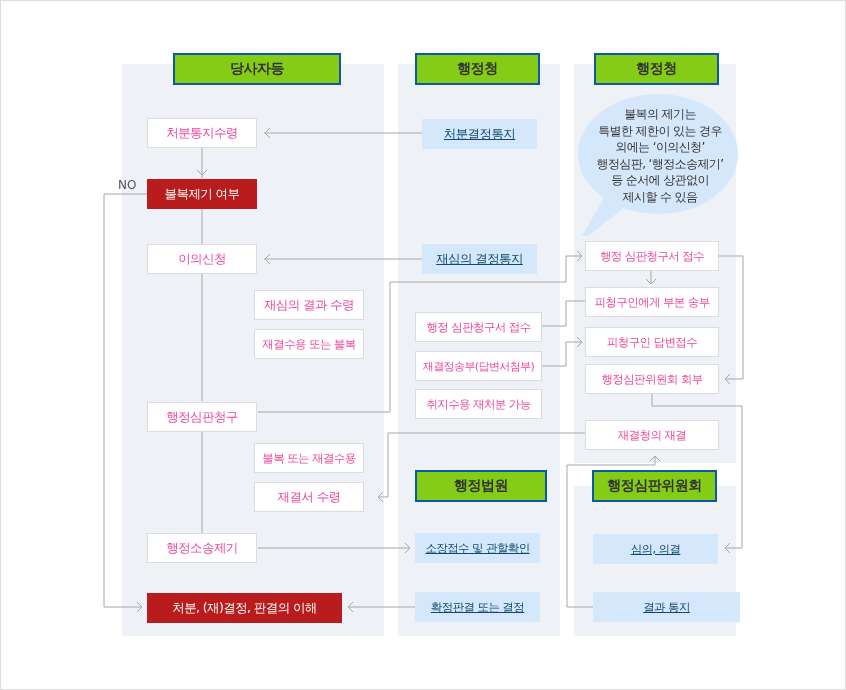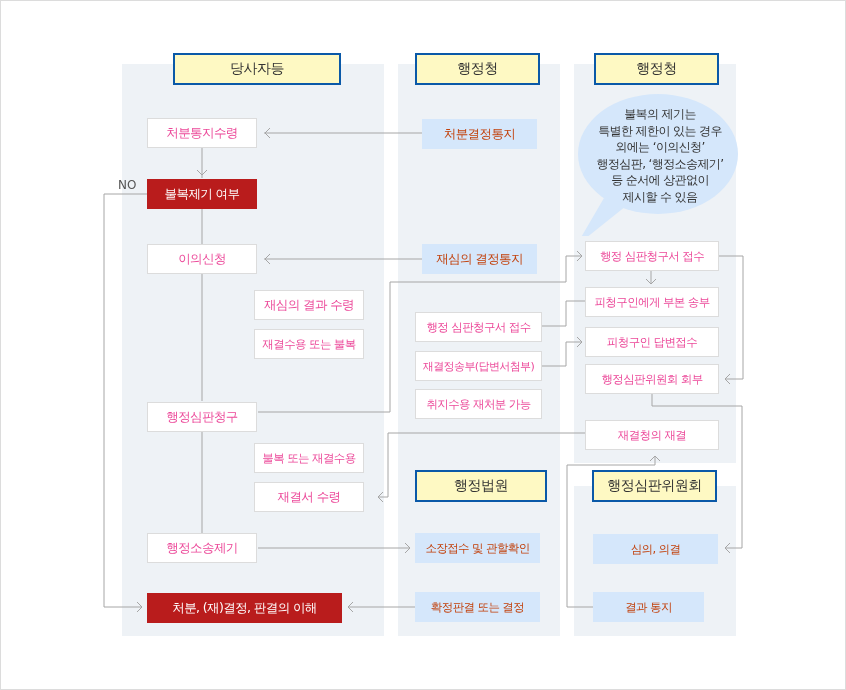--- a/index.html
+++ b/index.html
@@ -1,24 +1,24 @@
 <!DOCTYPE html>
 <html><head>
 <meta charset="utf-8">
 <style>
   html,body{margin:0;padding:0;background:#fff;}
   body{width:846px;height:690px;position:relative;overflow:hidden;font-family:"DejaVu Sans","Liberation Sans",sans-serif;}
   .frame{position:absolute;left:0;top:0;width:844px;height:688px;border:1px solid #dcdcdc;}
   .colbg{position:absolute;background:#eef2f6;}
-  .hdr{position:absolute;height:32px;border:2px solid #0a59a8;background:#fef9c3;box-sizing:border-box;
-       display:flex;align-items:center;justify-content:center;font-size:14px;font-weight:normal;color:#333;letter-spacing:-0.5px;}
+  .hdr{position:absolute;height:32px;border:2px solid #0a59a8;background:#84cc16;box-sizing:border-box;
+       display:flex;align-items:center;justify-content:center;font-size:14px;font-weight:bold;color:#333;letter-spacing:-0.5px;}
   .box{position:absolute;height:30px;box-sizing:border-box;display:flex;align-items:center;justify-content:center;
        font-size:12.5px;color:#ec4899;letter-spacing:-0.6px;white-space:nowrap;}
   .w{background:#fff;border:1px solid #dcdcdc;}
-  .b{background:#d5e7fb;color:#c2410c;}
+  .b{background:#d5e7fb;color:#0c4a6e;text-decoration:underline;}
   .d{background:#b91c1c;color:#fff;}
   .sm{font-size:11.5px;}
   .lbl{position:absolute;font-size:12px;color:#555;}
   .bubble{position:absolute;left:574px;top:88px;width:168px;height:148px;}
   .bubble-text{position:absolute;left:580px;top:106px;width:160px;text-align:center;font-size:12px;line-height:16.5px;color:#333;letter-spacing:-0.6px;}
   svg.lines{position:absolute;left:0;top:0;}
 </style>
 </head>
 <body>
 
@@ -120,13 +120,13 @@
 <div class="box b sm" style="left:415px;top:533px;width:125px;">소장접수 및 관할확인</div>
 <div class="box b sm" style="left:415px;top:592px;width:125px;">확정판결 또는 결정</div>
 
 <div class="box w sm" style="left:585px;top:241px;width:134px;">행정 심판청구서 접수</div>
 <div class="box w sm" style="left:585px;top:287px;width:134px;">피청구인에게 부본 송부</div>
 <div class="box w sm" style="left:585px;top:327px;width:134px;">피청구인 답변접수</div>
 <div class="box w sm" style="left:585px;top:364px;width:134px;">행정심판위원회 회부</div>
 <div class="box w sm" style="left:585px;top:420px;width:134px;">재결청의 재결</div>
 
 <div class="box b sm" style="left:593px;top:534px;width:125px;">심의, 의결</div>
-<div class="box b sm" style="left:593px;top:592px;width:111px;">결과 통지</div>
+<div class="box b sm" style="left:593px;top:592px;width:147px;">결과 통지</div>
 
 </body></html>

